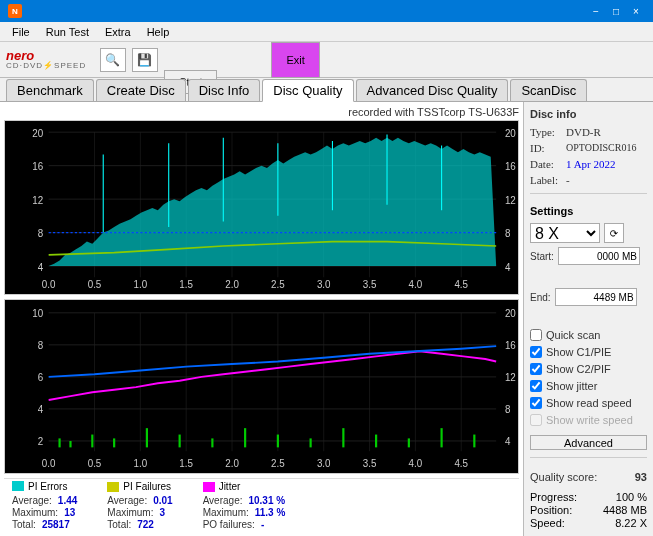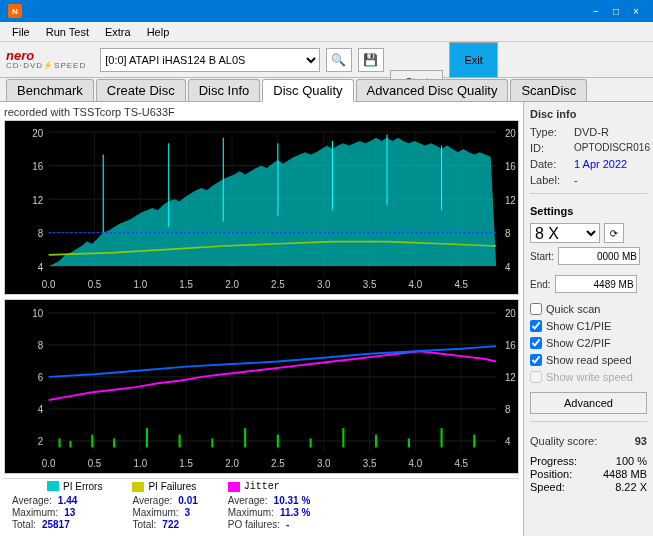--- a/index.html
+++ b/index.html
@@ -17,58 +17,58 @@
     .menu-item { padding: 2px 8px; font-size: 11px; cursor: pointer; }
 
     
     .toolbar { background: #f0f0f0; border-bottom: 1px solid #bbb; height: 36px; display: flex; align-items: center; padding: 0 6px; gap: 6px; }
     .nero-logo { display: flex; flex-direction: column; line-height: 1; margin-right: 8px; }
     .nero-logo .nero-text { font-size: 13px; font-weight: bold; color: #cc0000; font-style: italic; }
     .nero-logo .cddvd-text { font-size: 8px; color: #666; letter-spacing: 1px; }
     .drive-select { height: 24px; font-size: 11px; min-width: 220px; border: 1px solid #aaa; background: white; }
     .toolbar-icon-btn { width: 26px; height: 24px; border: 1px solid #aaa; background: white; cursor: pointer; display: flex; align-items: center; justify-content: center; font-size: 12px; }
     .start-btn { height: 24px; padding: 0 14px; background: #f0f0f0; border: 1px solid #aaa; cursor: pointer; font-size: 11px; margin-top: 44px; }
-    .exit-btn { height: 36px; padding: 0 14px; background: #0ea5e9; border: 1px solid #aaa; cursor: pointer; font-size: 11px; }
+    .exit-btn { height: 36px; padding: 0 14px; background: #d946ef; border: 1px solid #aaa; cursor: pointer; font-size: 11px; margin-left: 48px; }
 
     
     .tabs { background: #f0f0f0; height: 24px; display: flex; align-items: flex-end; padding: 0 6px; border-bottom: 1px solid #aaa; }
     .tab { padding: 3px 10px; font-size: 13px; cursor: pointer; border: 1px solid #aaa; border-bottom: none; background: #e0e0e0; margin-right: 2px; border-radius: 3px 3px 0 0; }
     .tab.active { background: white; border-bottom: 1px solid white; position: relative; top: 1px; z-index: 1; }
 
     
     .main { display: flex; height: calc(536px - 22px - 20px - 36px - 24px); background: white; }
 
     
     .charts-area { flex: 1; padding: 4px; display: flex; flex-direction: column; position: relative; }
-    .chart-title { text-align: left; font-size: 11px; color: #333; margin-bottom: 2px; }
+    .chart-title { text-align: right; font-size: 11px; color: #333; margin-bottom: 2px; }
 
     
     .chart-container { position: relative; flex: 1; border: 1px solid #ccc; background: #000; margin-bottom: 4px; }
 
     
     .stats-bottom { display: flex; padding: 2px 8px; gap: 30px; font-size: 10px; border-top: 1px solid #ddd; }
     .stat-group { display: flex; flex-direction: column; gap: 1px; }
     .stat-row { display: flex; gap: 6px; }
     .stat-label { color: #333; }
     .stat-value { color: #0000cc; font-weight: bold; }
 
     
     .right-panel { width: 130px; background: #f0f0f0; border-left: 1px solid #bbb; padding: 6px; font-size: 11px; display: flex; flex-direction: column; gap: 4px; }
     .panel-section-title { font-weight: bold; font-size: 11px; color: #333; margin-bottom: 2px; }
-    .info-row { display: flex; gap: 8px; font-size: 11px; }
+    .info-row { display: flex; gap: 0; font-size: 11px; font-family: Liberation Serif, serif; }
     .info-label { color: #333; min-width: 36px; }
     .info-value { color: #333; }
     .info-value.blue { color: #0000ee; }
     .settings-label { font-weight: bold; margin-top: 4px; margin-bottom: 2px; }
     .speed-row { display: flex; gap: 4px; align-items: center; }
     .speed-select { height: 20px; font-size: 16px; width: 70px; border: 1px solid #aaa; background: white; }
     .refresh-icon-btn { width: 20px; height: 20px; border: 1px solid #aaa; background: white; cursor: pointer; font-size: 10px; display: flex; align-items: center; justify-content: center; }
     .mb-input { width: 82px; height: 18px; font-size: 10px; border: 1px solid #aaa; background: white; text-align: right; padding-right: 2px; }
     .mb-label { font-size: 10px; color: #333; }
-    .field-row { display: flex; align-items: center; gap: 4px; margin-bottom: 6px; }
+    .field-row { display: flex; align-items: center; gap: 4px; margin-bottom: 19px; }
     .checkbox-row { display: flex; align-items: center; gap: 4px; font-size: 11px; margin-bottom: 1px; }
     .checkbox-row input[type=checkbox] { width: 12px; height: 12px; margin: 0; }
     .checkbox-row label { font-size: 11px; color: #333; }
     .checkbox-row.disabled label { color: #aaa; text-align: right; }
     .advanced-btn { margin-top: 4px; width: 100%; height: 22px; background: #f0f0f0; border: 1px solid #aaa; cursor: pointer; font-size: 11px; }
     .quality-score-row { display: flex; justify-content: space-between; align-items: center; margin-top: 6px; font-size: 11px; }
     .quality-score-label { color: #333; }
     .quality-score-value { color: #333; font-weight: bold; }
 
     
@@ -97,23 +97,20 @@
   <span class="menu-item">Run Test</span>
   <span class="menu-item">Extra</span>
   <span class="menu-item">Help</span>
 </div>
 
 <div class="toolbar">
   <div class="nero-logo">
     <span class="nero-text">nero</span>
     <span class="cddvd-text">CD·DVD⚡SPEED</span>
   </div>
-  <select class="drive-select">
-    <option>[0:0]  ATAPI iHAS124  B AL0S</option>
-  </select>
   <button class="toolbar-icon-btn">🔍</button>
   <button class="toolbar-icon-btn">💾</button>
   <button class="start-btn">Start</button>
   <button class="exit-btn">Exit</button>
 </div>
 
 <div class="tabs">
   <div class="tab">Benchmark</div>
   <div class="tab">Create Disc</div>
   <div class="tab">Disc Info</div>
@@ -247,21 +244,21 @@
         <text x="250" y="130" fill="#ccc" font-size="9" text-anchor="middle">2.5</text>
         <text x="292" y="130" fill="#ccc" font-size="9" text-anchor="middle">3.0</text>
         <text x="334" y="130" fill="#ccc" font-size="9" text-anchor="middle">3.5</text>
         <text x="376" y="130" fill="#ccc" font-size="9" text-anchor="middle">4.0</text>
         <text x="418" y="130" fill="#ccc" font-size="9" text-anchor="middle">4.5</text>
       </svg>
     </div>
 
     <div class="stats-bottom">
       <div class="stat-group">
-        <div style="display:flex; align-items:flex-start; gap:4px; margin-bottom:2px;margin-left:35px;">
+        <div style="display:flex; align-items:flex-start; gap:4px; margin-bottom:2px;">
           <div style="width:12px; height:10px; background:#00cccc;"></div>
           <span style="font-size:10px;">PI Errors</span>
         </div>
         <div class="stat-row">
           <span class="stat-label">Average:</span>
           <span class="stat-value">1.44</span>
         </div>
         <div class="stat-row">
           <span class="stat-label">Maximum:</span>
           <span class="stat-value">13</span>
@@ -283,21 +280,21 @@
         <div class="stat-row">
           <span class="stat-label">Maximum:</span>
           <span class="stat-value">3</span>
         </div>
         <div class="stat-row">
           <span class="stat-label">Total:</span>
           <span class="stat-value">722</span>
         </div>
       </div>
       <div class="stat-group">
-        <div style="display:flex; align-items:center; gap:4px; margin-bottom:2px;font-family:Liberation Mono, monospace;">
+        <div style="display:flex; align-items:center; gap:4px; margin-bottom:2px;">
           <div style="width:12px; height:10px; background:#ff00ff;"></div>
           <span style="font-size:10px;">Jitter</span>
         </div>
         <div class="stat-row">
           <span class="stat-label">Average:</span>
           <span class="stat-value">10.31 %</span>
         </div>
         <div class="stat-row">
           <span class="stat-label">Maximum:</span>
           <span class="stat-value">11.3 %</span>
@@ -355,20 +352,24 @@
     </div>
     <div class="checkbox-row">
       <input type="checkbox" id="showc1" checked="" style="">
       <label for="showc1">Show C1/PIE</label>
     </div>
     <div class="checkbox-row">
       <input type="checkbox" id="showc2" checked="" style="">
       <label for="showc2">Show C2/PIF</label>
     </div>
     <div class="checkbox-row">
+      <input type="checkbox" id="showjitter" checked="" style="">
+      <label for="showjitter">Show jitter</label>
+    </div>
+    <div class="checkbox-row">
       <input type="checkbox" id="showread" checked="" style="">
       <label for="showread">Show read speed</label>
     </div>
     <div class="checkbox-row disabled">
       <input type="checkbox" id="showwrite" disabled="" style="">
       <label for="showwrite">Show write speed</label>
     </div>
     <button class="advanced-btn">Advanced</button>
     <hr style="border: none; border-top: 1px solid #ccc; margin: 3px 0;">
     <div class="quality-score-row">

